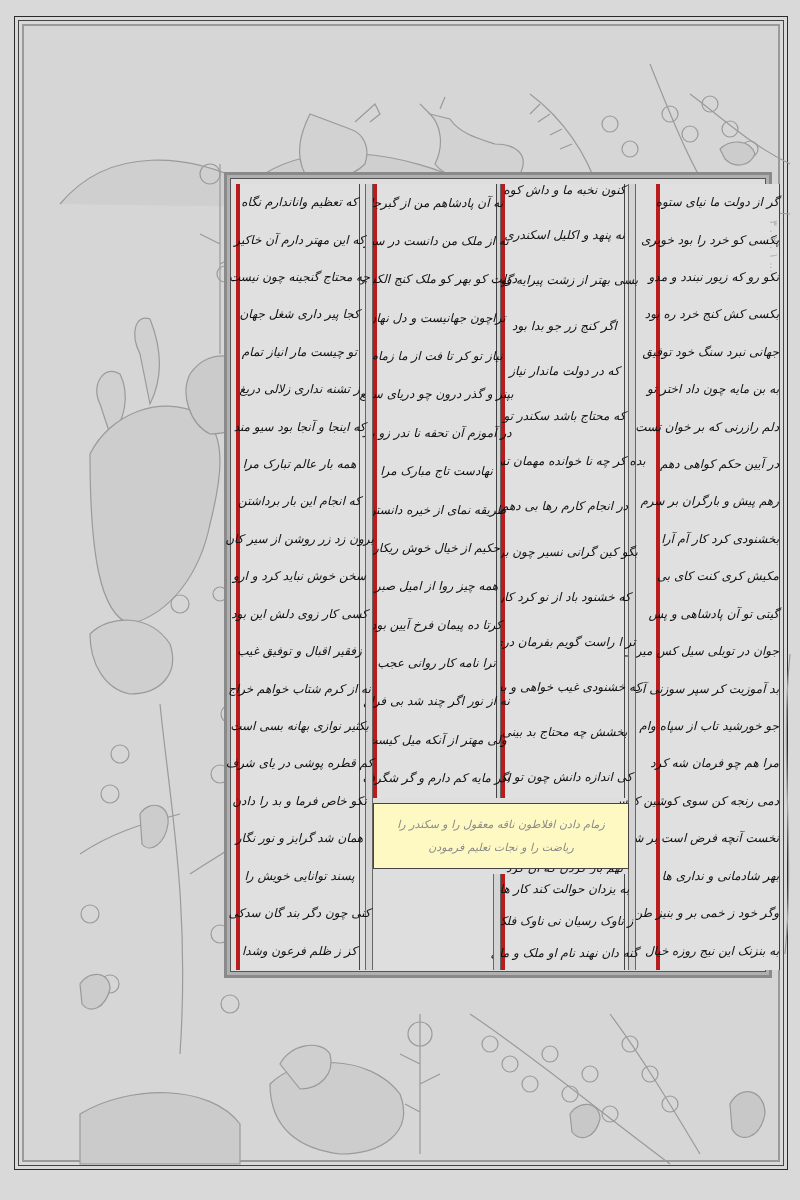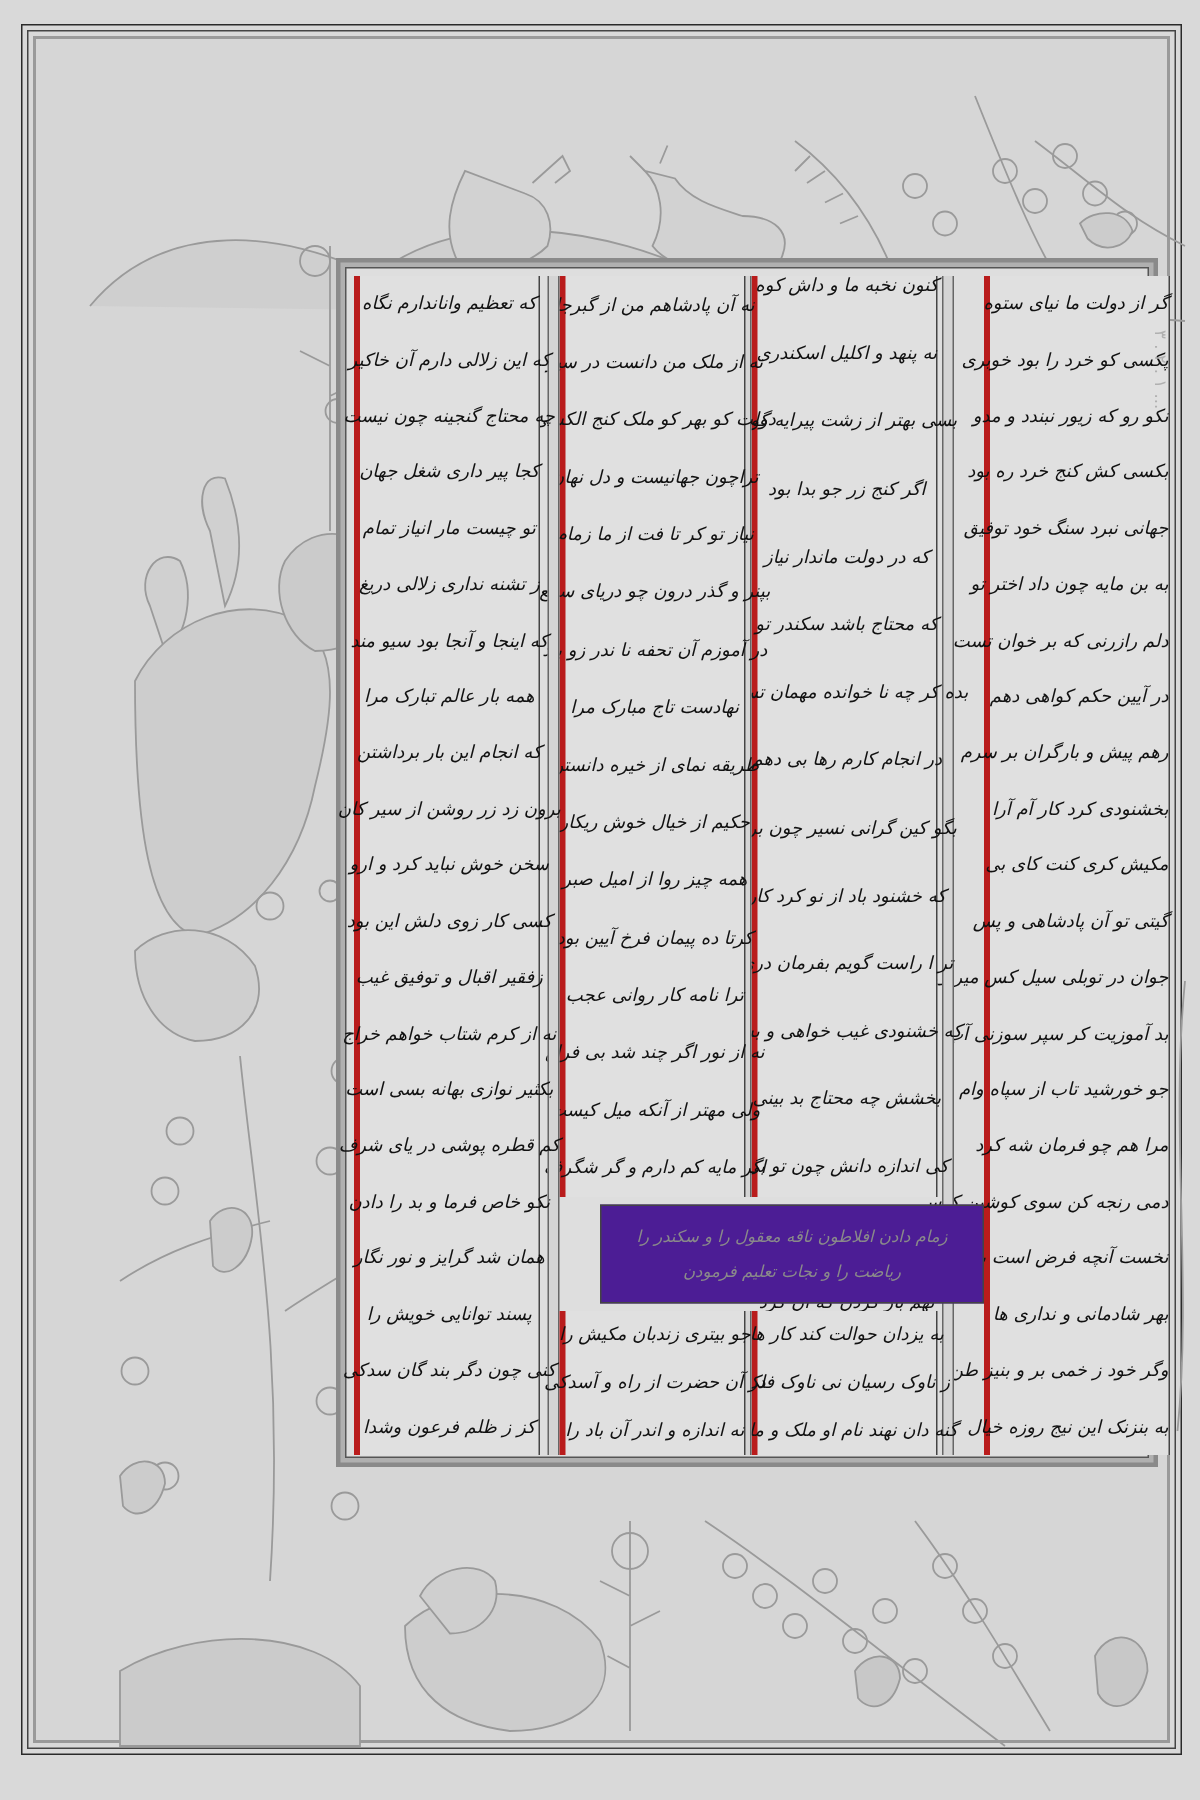--- a/index.html
+++ b/index.html
@@ -8,21 +8,21 @@
   .outer-frame{position:absolute;left:14px;top:16px;width:774px;height:1154px;border:1px solid #2a2a2a;box-sizing:border-box;}
   .outer-frame2{position:absolute;left:18px;top:20px;width:766px;height:1146px;border:1px solid #444;box-sizing:border-box;}
   .outer-frame3{position:absolute;left:22px;top:24px;width:758px;height:1138px;border:2px solid #9a9a9a;box-sizing:border-box;background:#d6d6d6;}
   .margin-art{position:absolute;left:26px;top:28px;width:750px;height:1130px;}
   .margin-art svg{width:100%;height:100%;}
   .text-panel-frame{position:absolute;left:224px;top:172px;width:548px;height:806px;border:3px solid #8a8a8a;box-sizing:border-box;background:#b0b0b0;}
   .text-panel{position:absolute;left:230px;top:178px;width:536px;height:794px;background:#dedede;border:1px solid #555;box-sizing:border-box;}
   .col{position:absolute;top:184px;width:124px;border-left:4px solid #b91c1c;border-right:1px solid #444;box-sizing:border-box;display:flex;flex-direction:column;justify-content:space-around;align-items:center;background:#e0e0e0;}
   .col .line{direction:rtl;font-family:"DejaVu Serif",serif;font-size:12px;color:#111;white-space:nowrap;font-style:italic;letter-spacing:-0.3px;line-height:1.1;}
   .gutter{position:absolute;top:184px;width:8px;background:#d4d4d4;border-left:1px solid #666;border-right:1px solid #666;box-sizing:border-box;}
-  .heading-box{position:absolute;left:373px;top:803px;width:256px;height:66px;border:1px solid #444;box-sizing:border-box;background:#4c1d95;display:flex;flex-direction:column;justify-content:center;align-items:center;gap:10px;margin-left:27px;}
+  .heading-box{position:absolute;left:373px;top:803px;width:256px;height:66px;border:1px solid #444;box-sizing:border-box;background:#fef9c3;display:flex;flex-direction:column;justify-content:center;align-items:center;gap:10px;}
   .heading-box .line{direction:rtl;font-size:11px;color:#8a8a8a;font-style:italic;white-space:nowrap;}
   .right-numbers{position:absolute;left:762px;top:220px;width:18px;height:560px;writing-mode:vertical-rl;font-size:11px;color:#b0b0b0;font-family:"DejaVu Sans",sans-serif;}
 </style>
 </head>
 <body>
 
 <div class="page">
   <div class="outer-frame"></div>
   <div class="outer-frame2"></div>
   <div class="outer-frame3">
@@ -172,21 +172,21 @@
     <span class="line">کرتا ده پیمان فرخ آیین بود</span>
     <span class="line">ترا نامه کار روانی عجب</span>
     <span class="line">نه از نور اگر چند شد بی فراغ</span>
     <span class="line">ولی مهتر از آنکه میل کیست</span>
     <span class="line">اگر مایه کم دارم و گر شگرف</span>
   </div>
   <div class="gutter" style="left:365px;height:786px;"></div>
 
   <div class="col" style="left:236px;height:786px;">
     <span class="line">که تعظیم واناندارم نگاه</span>
-    <span class="line">که این زلالی دارم آن خاکیر</span>
+    <span class="line">که این مهتر دارم آن خاکیر</span>
     <span class="line">چه محتاج گنجینه چون نیست</span>
     <span class="line">کجا پیر داری شغل جهان</span>
     <span class="line">تو چیست مار انیاز تمام</span>
     <span class="line">ز تشنه نداری زلالی دریغ</span>
     <span class="line">که اینجا و آنجا بود سیو مند</span>
     <span class="line">همه بار عالم تبارک مرا</span>
     <span class="line">که انجام این بار برداشتن</span>
     <span class="line">برون زد زر روشن از سیر کان</span>
     <span class="line">سخن خوش نباید کرد و ارو</span>
     <span class="line">کسی کار زوی دلش این بود</span>
@@ -205,20 +205,15 @@
     <span class="line">زمام دادن افلاطون ناقه معقول را و سکندر را</span>
     <span class="line">ریاضت را و نجات تعلیم فرمودن</span>
   </div>
 
   <div class="col" style="left:501px;top:874px;height:96px;">
     <span class="line">به یزدان حوالت کند کار ها</span>
     <span class="line">ز ناوک رسیان نی ناوک فلک</span>
     <span class="line">گنه دان نهند نام او ملک و مال</span>
   </div>
   <div class="gutter" style="left:493px;top:874px;height:96px;"></div>
-  <div class="col" style="left:373px;top:874px;height:96px;">
-    <span class="line">جو بیتری زندبان مکیش را</span>
-    <span class="line">در آن حضرت از راه و آسدکی</span>
-    <span class="line">نه اندازه و اندر آن باد را</span>
-  </div>
 
   <div class="right-numbers">١ . ٢ . ٣ ...</div>
 </div>
 
 </body></html>

